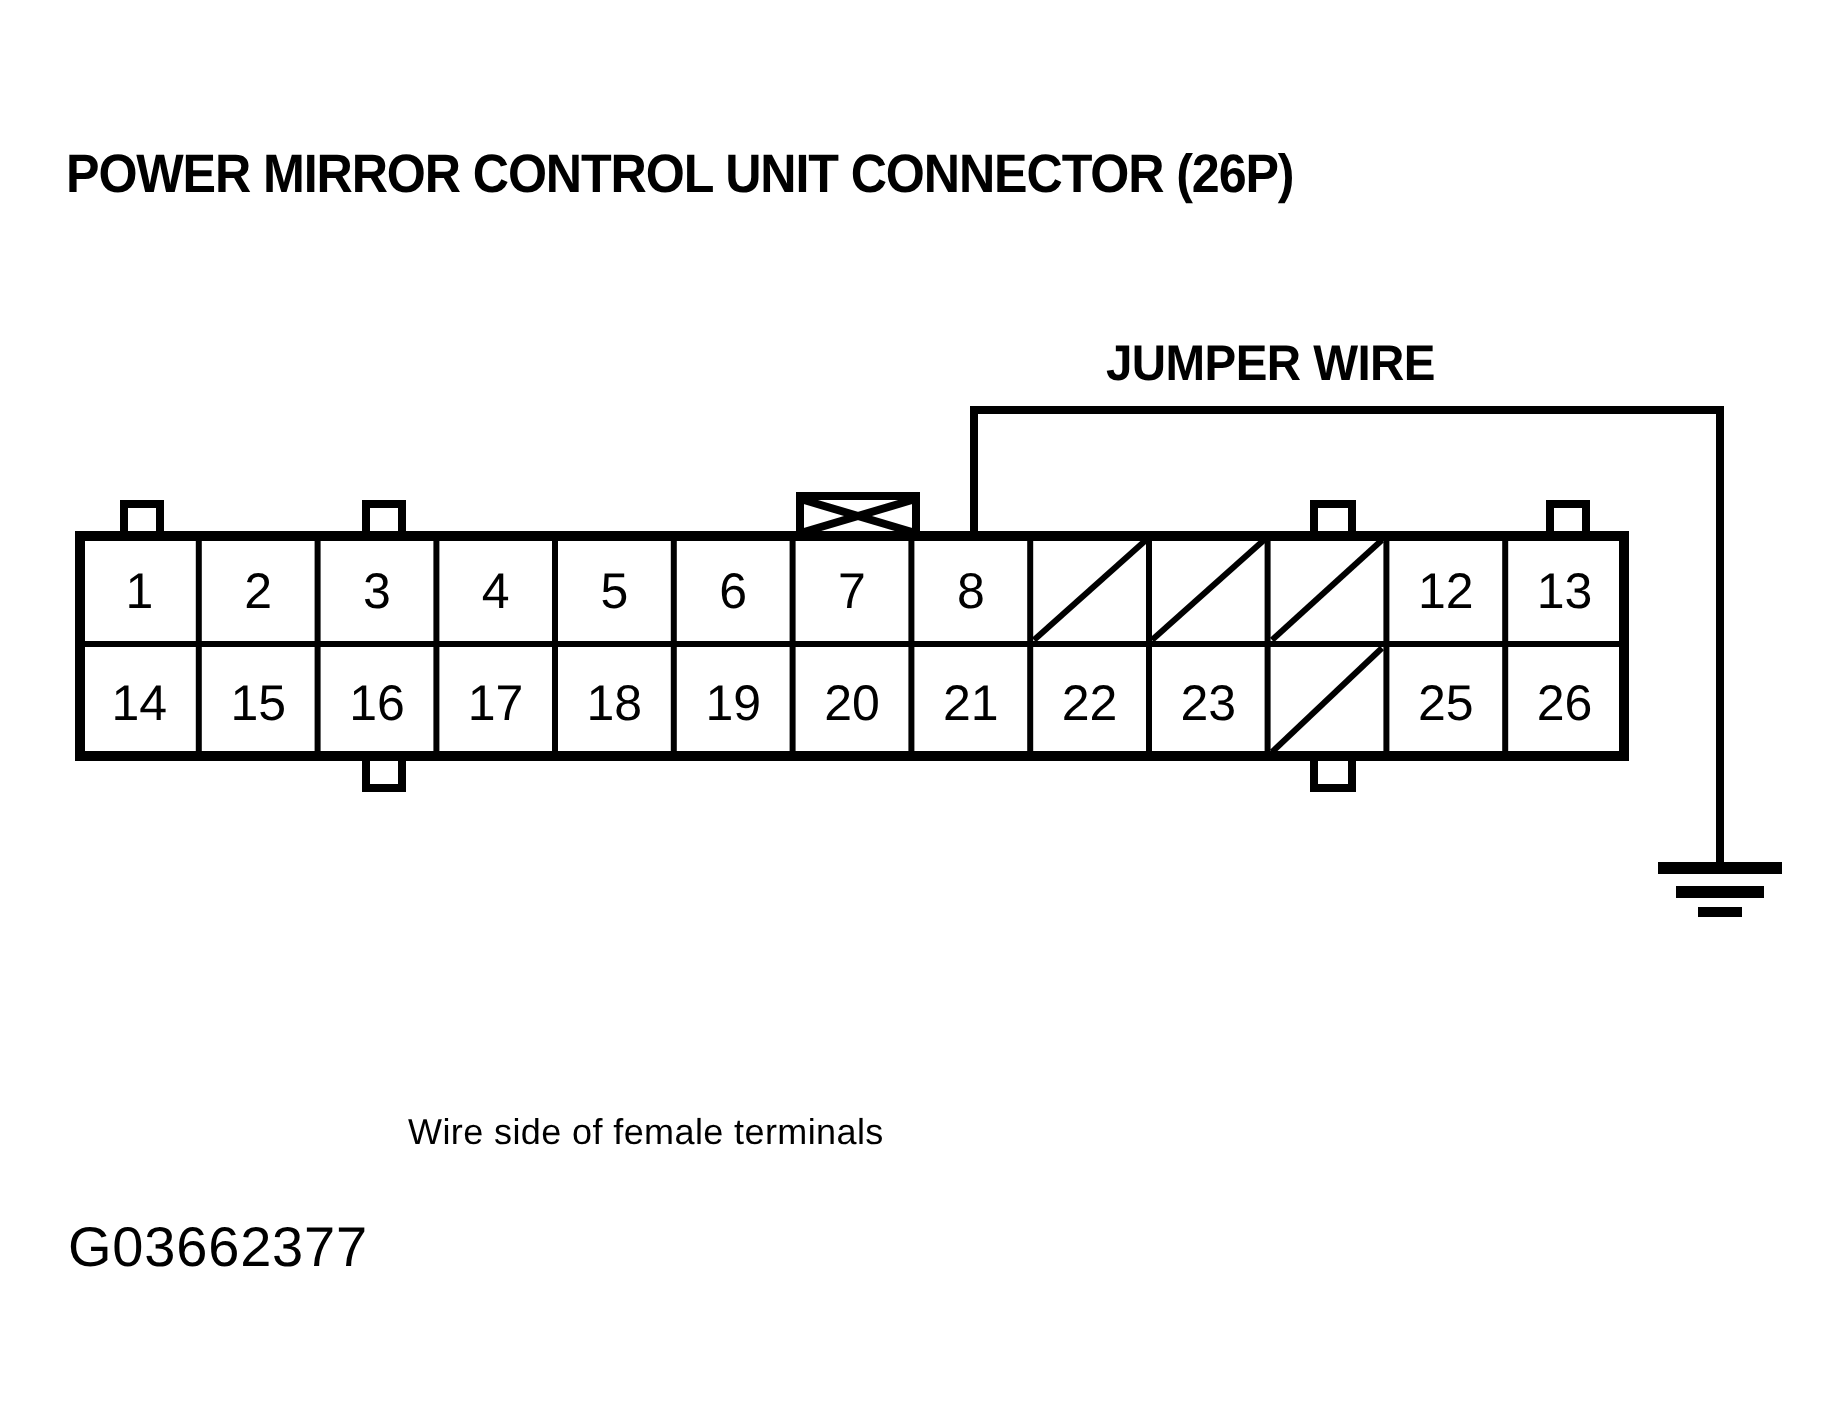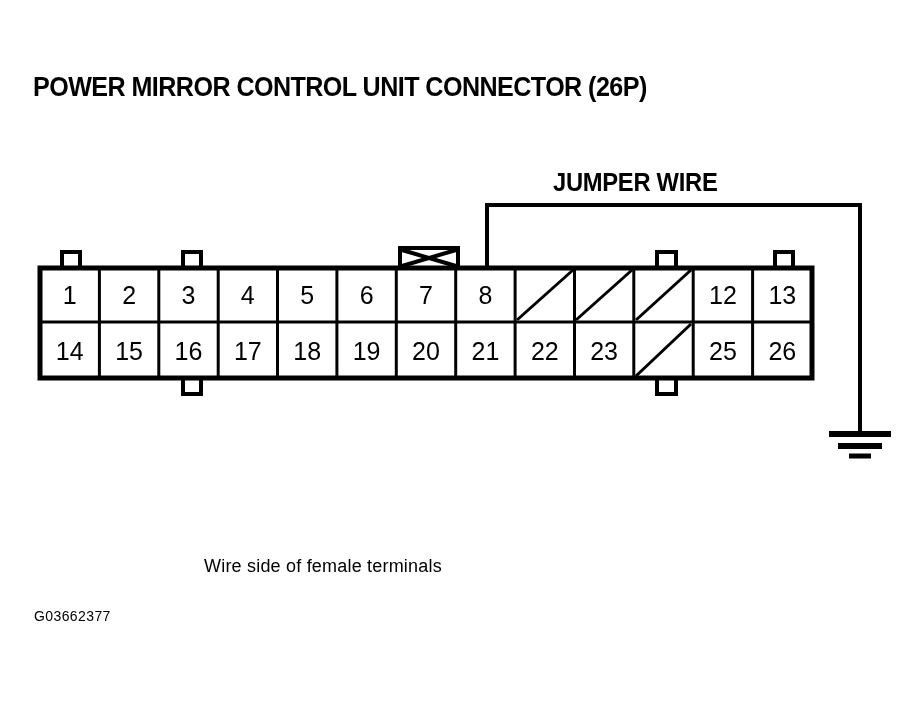--- a/index.html
+++ b/index.html
@@ -40,21 +40,21 @@
     left:204px; top:556px;
     font-size:18px;
     font-weight:normal;
     letter-spacing:0.2px;
     white-space:nowrap;
   }
 
   .imgid{
     position:absolute;
     left:34px; top:608px;
-    font-size:14px;
+    font-size:28px;
     font-weight:normal;
     letter-spacing:0.4px;
     white-space:nowrap;
     text-align:right;
   }
 
   svg.diagram{
     position:absolute;
     left:0; top:0;
     width:917px; height:708px;

